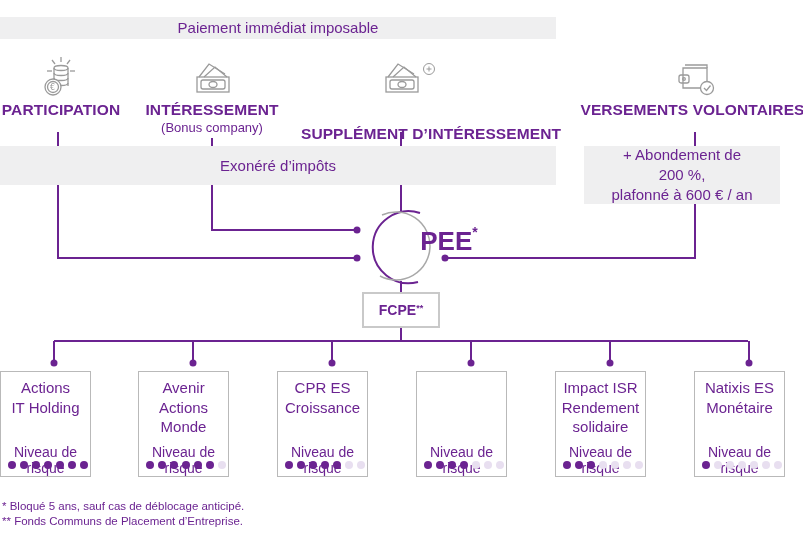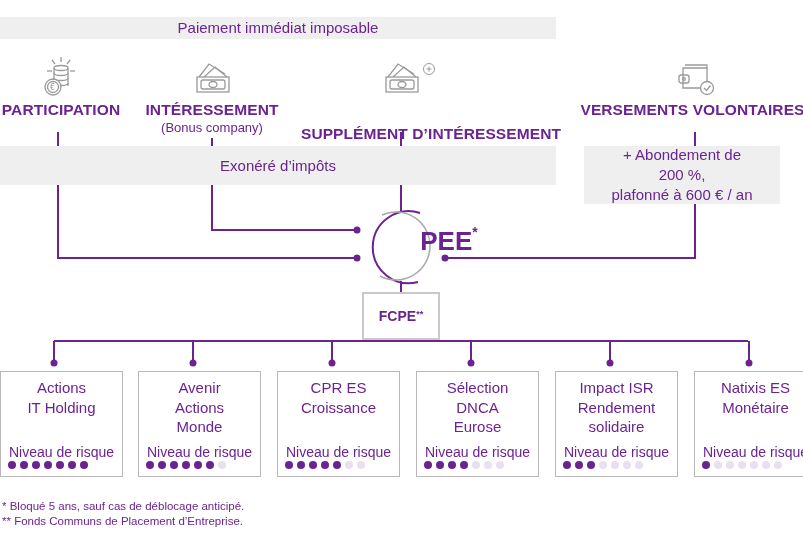--- a/index.html
+++ b/index.html
@@ -8,26 +8,26 @@
   .band { position: absolute; background: #efeff0; color: #6b2391; font-size: 15px;
           display: flex; align-items: center; justify-content: center; text-align: center; line-height: 20px; }
   .src-title { position: absolute; font-weight: bold; font-size: 15.5px; color: #6b2391;
                white-space: nowrap; text-align: center; letter-spacing: 0.1px; }
   .src-sub { position: absolute; font-size: 13px; color: #6b2391; white-space: nowrap; text-align: center; }
   .icon { position: absolute; }
   svg.lines { position: absolute; left: 0; top: 0; }
   .pee-label { position: absolute; font-weight: bold; font-size: 26px; color: #6b2391;
                left: 365px; top: 226px; width: 72px; text-align: center; margin-left: 48px; }
   .pee-label sup { font-size: 14px; vertical-align: top; position: relative; top: -2px; }
-  .fcpe { position: absolute; left: 362px; top: 292px; width: 78px; height: 48px;
+  .fcpe { position: absolute; left: 362px; top: 292px; width: 78px; height: 36px;
           border: 2px solid #c9c9c9; box-sizing: border-box; background: #fff;
           display: flex; align-items: center; justify-content: center;
           font-weight: bold; font-size: 14px; color: #6b2391; text-align: center; }
   .fcpe sup { font-size: 9px; position: relative; top: -2px; }
-  .fund { position: absolute; top: 371px; width: 123px; height: 106px; border: 1.5px solid #b9b9b9;
+  .fund { position: absolute; top: 371px; width: 91px; height: 106px; border: 1.5px solid #b9b9b9;
           box-sizing: border-box; background: #fff; }
   .fund-name { position: absolute; left: 0; right: 0; top: 6px; text-align: center;
                font-size: 15px; line-height: 19.5px; color: #6b2391; }
   .risk-label { position: absolute; left: 0; right: 0; top: 72px; text-align: center;
                 font-size: 14px; color: #6b2391; }
   .risk-dots { position: absolute; left: 7px; top: 89px; display: flex; gap: 4px; }
   .dot { width: 8px; height: 8px; border-radius: 50%; background: #e8dff0; }
   .dot.on { background: #6b2391; }
   .footnote { position: absolute; left: 2px; font-size: 11.5px; color: #6b2391; white-space: nowrap; }
 </style>
@@ -179,21 +179,20 @@
         <span class="dot on"></span>
         <span class="dot on"></span>
         <span class="dot on"></span>
         <span class="dot on"></span>
         <span class="dot on"></span>
         <span class="dot"></span>
         <span class="dot"></span>
       </div>
     </div>
     <div class="fund" style="left: 416px;">
-      <div class="fund-name">Sélection<br>DNCA<br>Eurose</div>
       <div class="risk-label">Niveau de risque</div>
       <div class="risk-dots">
         <span class="dot on"></span>
         <span class="dot on"></span>
         <span class="dot on"></span>
         <span class="dot on"></span>
         <span class="dot"></span>
         <span class="dot"></span>
         <span class="dot"></span>
       </div>

